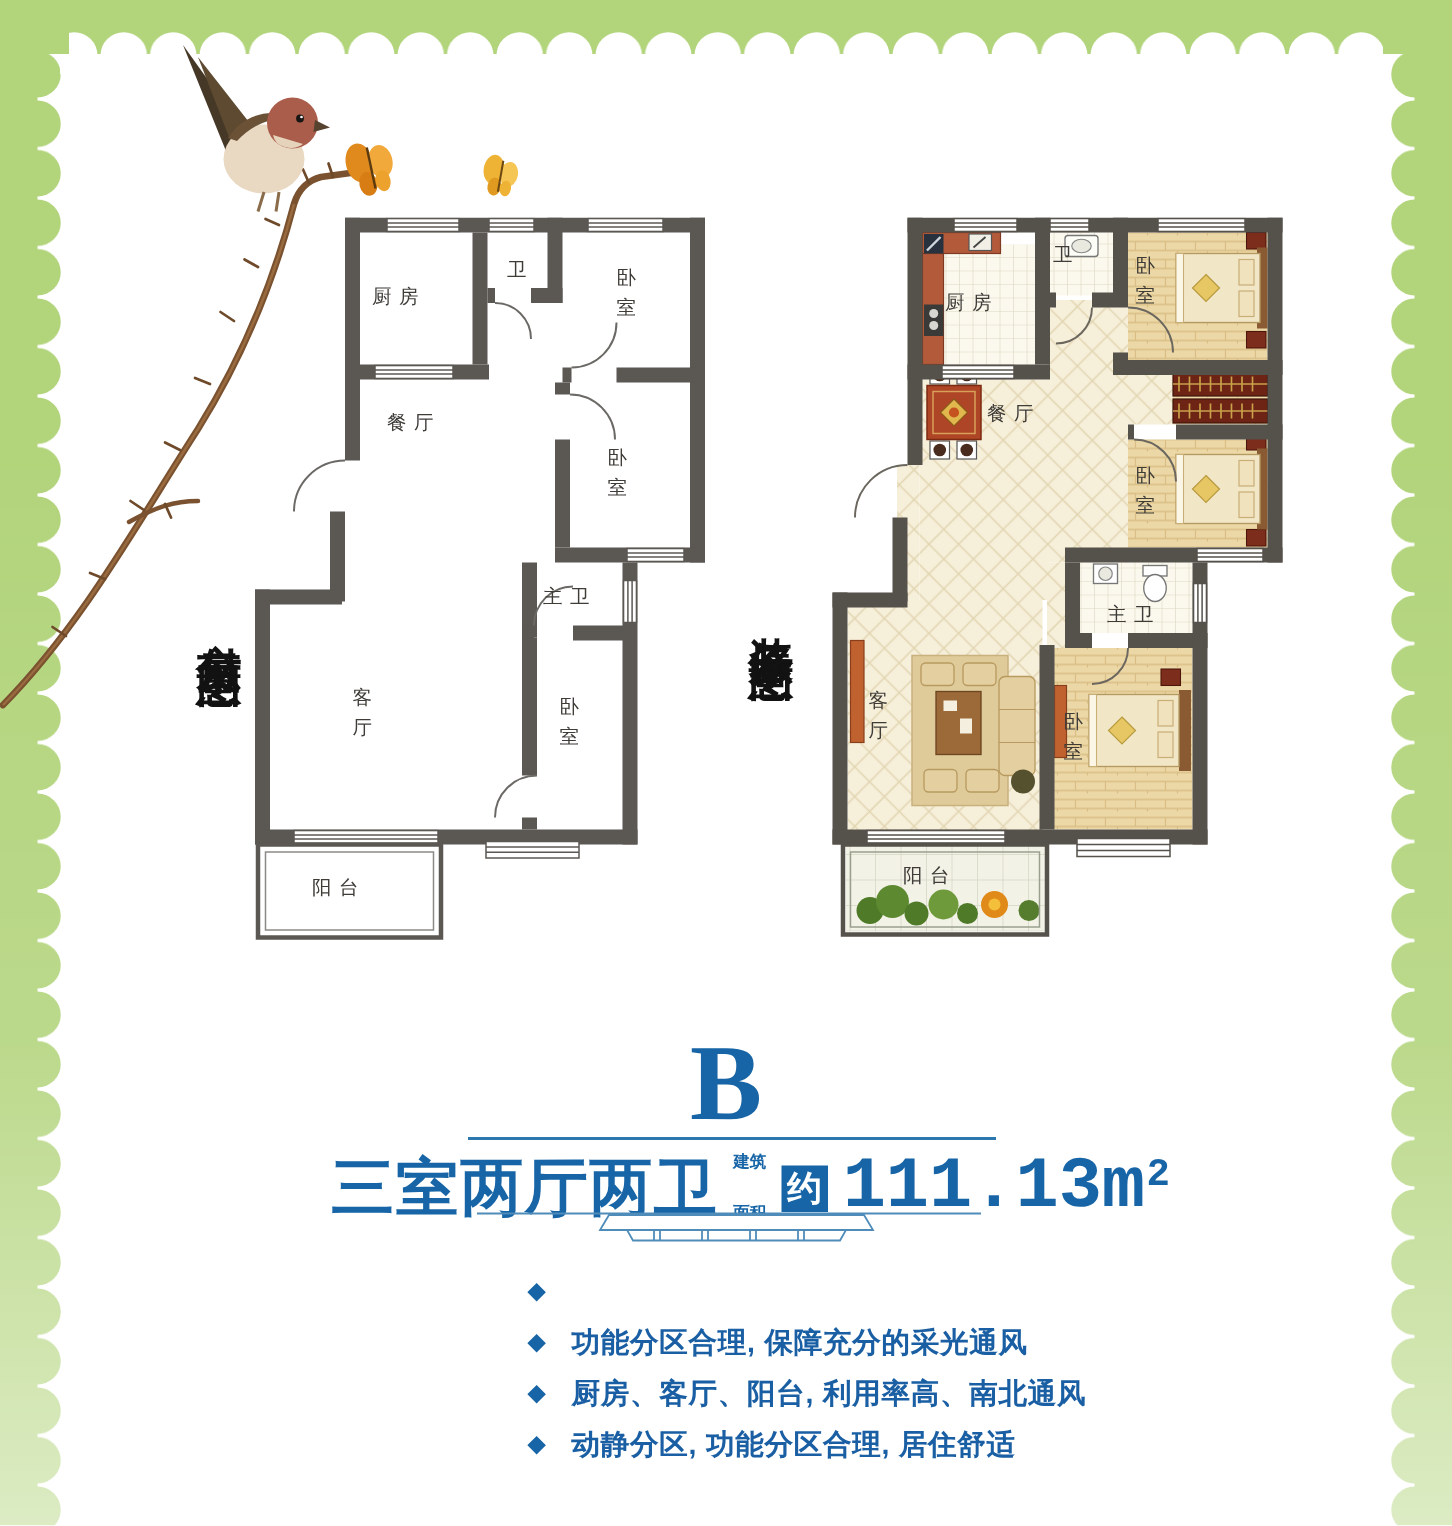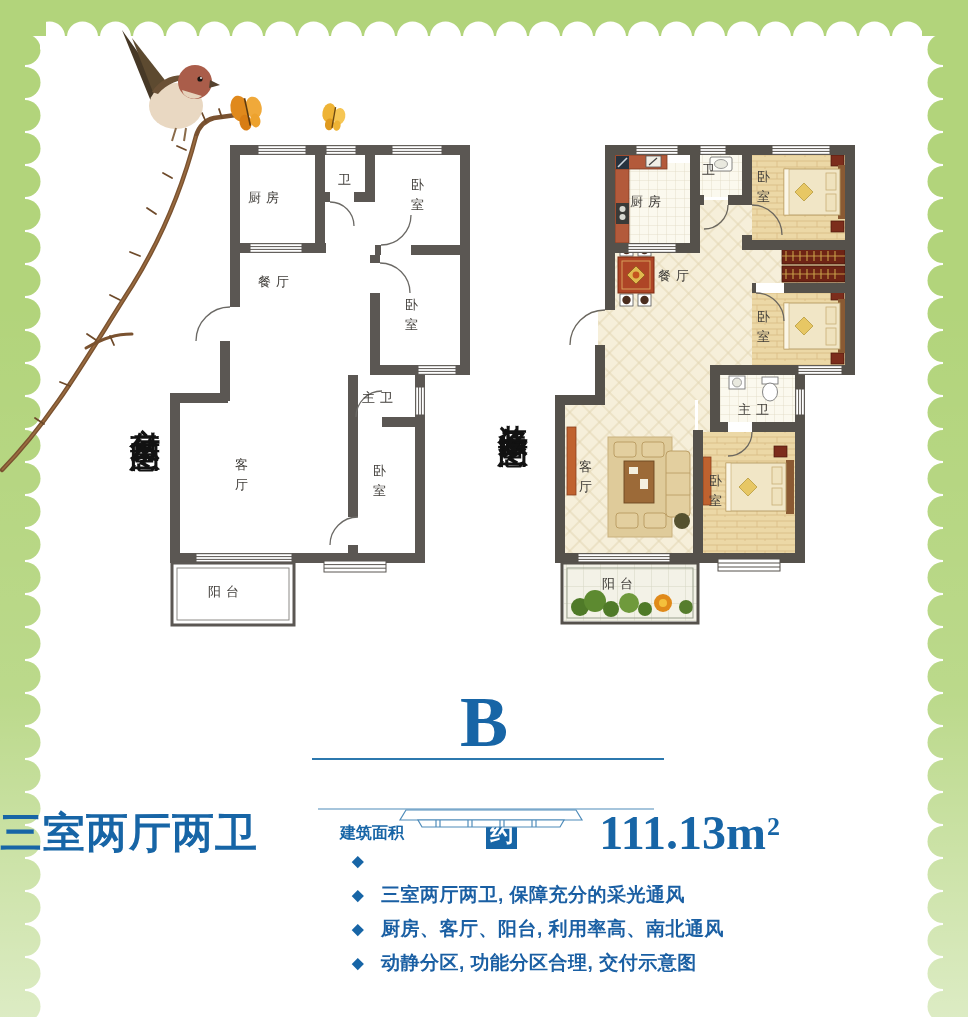--- a/index.html
+++ b/index.html
@@ -21,26 +21,26 @@
   .caption{position:absolute;writing-mode:vertical-rl;text-orientation:upright;
            font-size:30px;font-weight:700;color:#121212;letter-spacing:4px;
            font-family:"Liberation Serif", serif;}
 
   
   .unit-letter{position:absolute;left:384px;top:686px;width:200px;text-align:center;
                font-family:"Liberation Serif", serif;font-weight:700;font-size:72px;
                line-height:1;color:#1765a6;}
   .title-rule{position:absolute;left:312px;top:758px;width:352px;height:2px;background:#2c78ae;}
   .title-row{position:absolute;left:0;top:764px;width:780px;height:56px;
-             display:flex;align-items:center;justify-content:space-between;gap:10px;color:#1765a6;margin-top:41px;}
+             display:flex;align-items:center;justify-content:flex-end;gap:10px;color:#1765a6;}
   .layout-title{font-size:42px;font-weight:800;letter-spacing:1px;}
-  .area-label{display:flex;font-size:16px;font-weight:700;line-height:1.1;}
+  .area-label{display:flex;flex-direction:column;font-size:11px;font-weight:700;line-height:1.1;gap:21px;}
   .approx-box{width:31px;height:31px;background:#1765a6;color:#fff;font-size:23px;font-weight:700;
               display:flex;align-items:center;justify-content:center;}
-  .area-value{font-family:Liberation Serif, serif;font-size:48px;font-weight:700;line-height:1;}
+  .area-value{font-family:Liberation Mono, monospace;font-size:48px;font-weight:700;line-height:1;}
   .area-value sup{font-size:26px;vertical-align:14px;margin-left:1px;}
 
   .features{position:absolute;left:352px;top:850px;list-style:none;margin:0;padding:0;}
   .features li{display:flex;align-items:center;height:21px;margin-bottom:13px;
                font-size:19px;font-weight:700;color:#1a5fa3;letter-spacing:0.5px;}
   .diamond{color:#1765a6;font-size:15px;margin-right:17px;line-height:1;}
 </style>
 </head>
 <body>
 
@@ -477,25 +477,25 @@
         <line x1="218" y1="14" x2="218" y2="21"></line>
     </g>
   </svg>
 
   <ul class="features">
     <li>
       <span class="diamond">◆</span>
     </li>
     <li>
       <span class="diamond">◆</span>
-      <span>三室两厅两卫, 保障充分的采光通风</span>
+      <span>功能分区合理, 保障充分的采光通风</span>
     </li>
     <li>
       <span class="diamond">◆</span>
       <span>厨房、客厅、阳台, 利用率高、南北通风</span>
     </li>
     <li>
       <span class="diamond">◆</span>
-      <span>动静分区, 功能分区合理, 交付示意图</span>
+      <span>动静分区, 功能分区合理, 居住舒适</span>
     </li>
   </ul>
 
 </div>
 
 </body></html>

